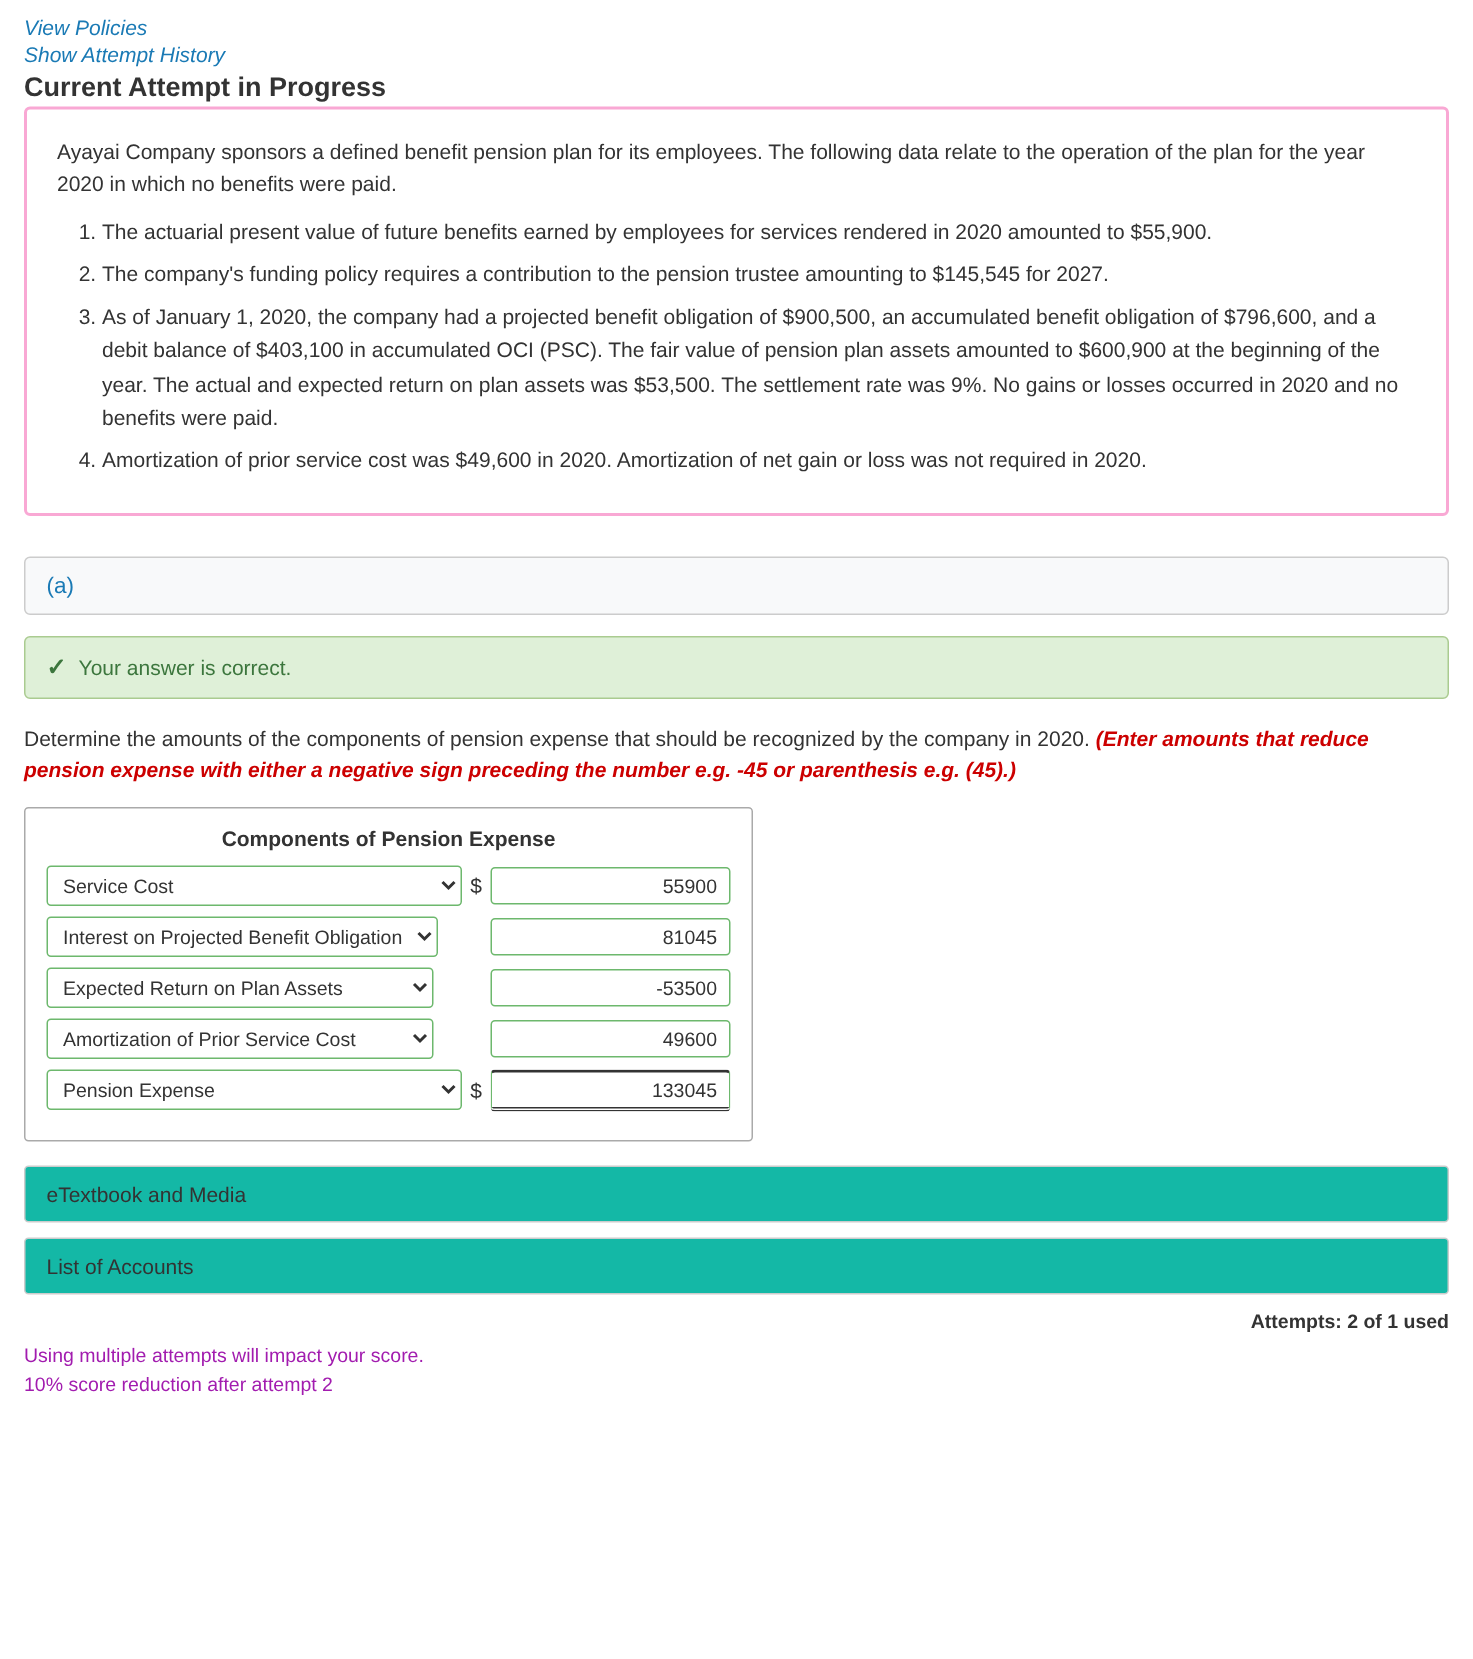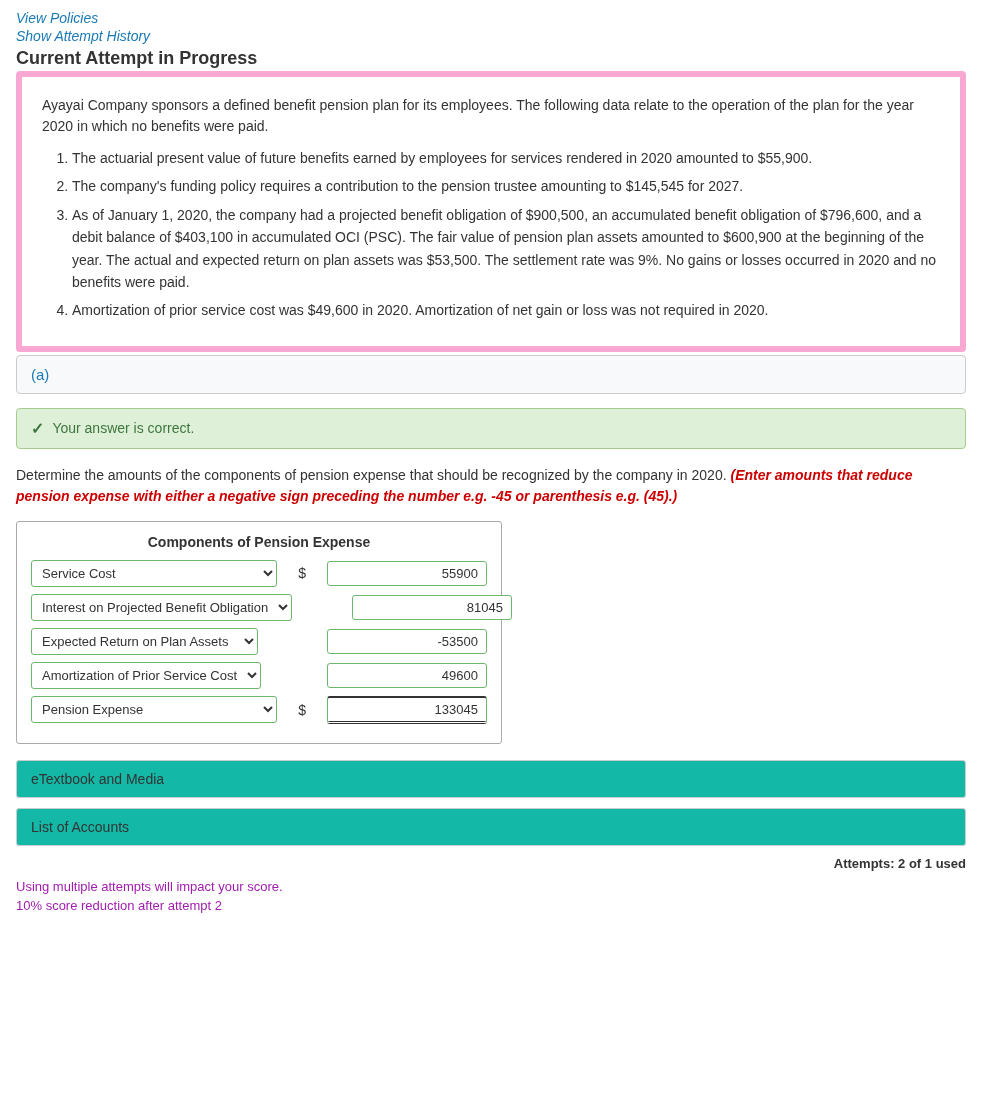--- a/index.html
+++ b/index.html
@@ -14,24 +14,24 @@
     }
     a { color: #1a7ab5; text-decoration: none; cursor: pointer; }
     .top-links { margin-bottom: 4px; }
     .top-links a { display: block; margin-bottom: 2px; font-size: 14px; font-style: italic; }
     .current-attempt {
       font-weight: bold;
       font-size: 18px;
       margin-bottom: 2px;
     }
     .problem-box {
-      border: 6px solid #f9a8d4;
+      border: 2px solid #f9a8d4;
       border-radius: 4px;
       padding: 18px 20px;
-      margin-bottom: 3px;
+      margin-bottom: 27px;
       background: #fff;
     }
     .problem-box p {
       margin-bottom: 10px;
       line-height: 1.5;
     }
     .problem-box ol {
       margin-left: 30px;
       line-height: 1.6;
     }
@@ -84,21 +84,21 @@
     .pension-table h4 {
       text-align: center;
       font-weight: bold;
       font-size: 14px;
       margin-bottom: 10px;
     }
     .pension-row {
       display: flex;
       align-items: center;
       margin-bottom: 7px;
-      gap: 20px;
+      gap: 4px;
     }
     .pension-row select {
       width: 300px;
       padding: 4px 6px;
       border: 1px solid #6db86d;
       border-radius: 3px;
       font-size: 13px;
       background: #fff;
       color: #333;
     }

